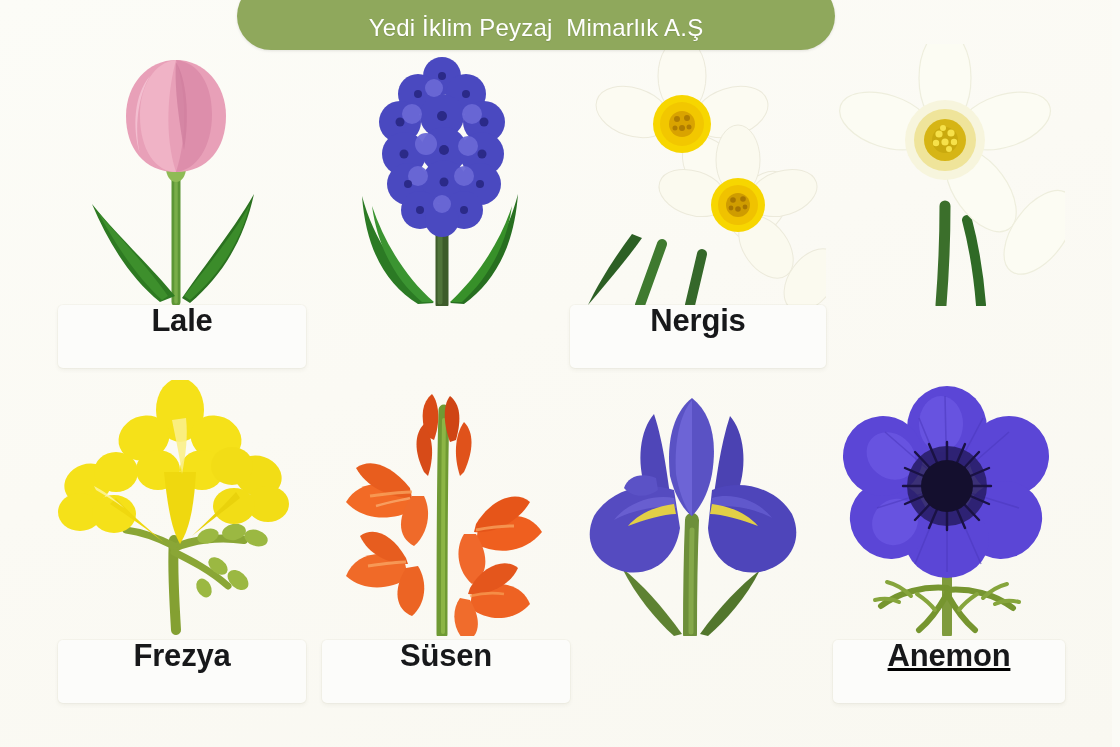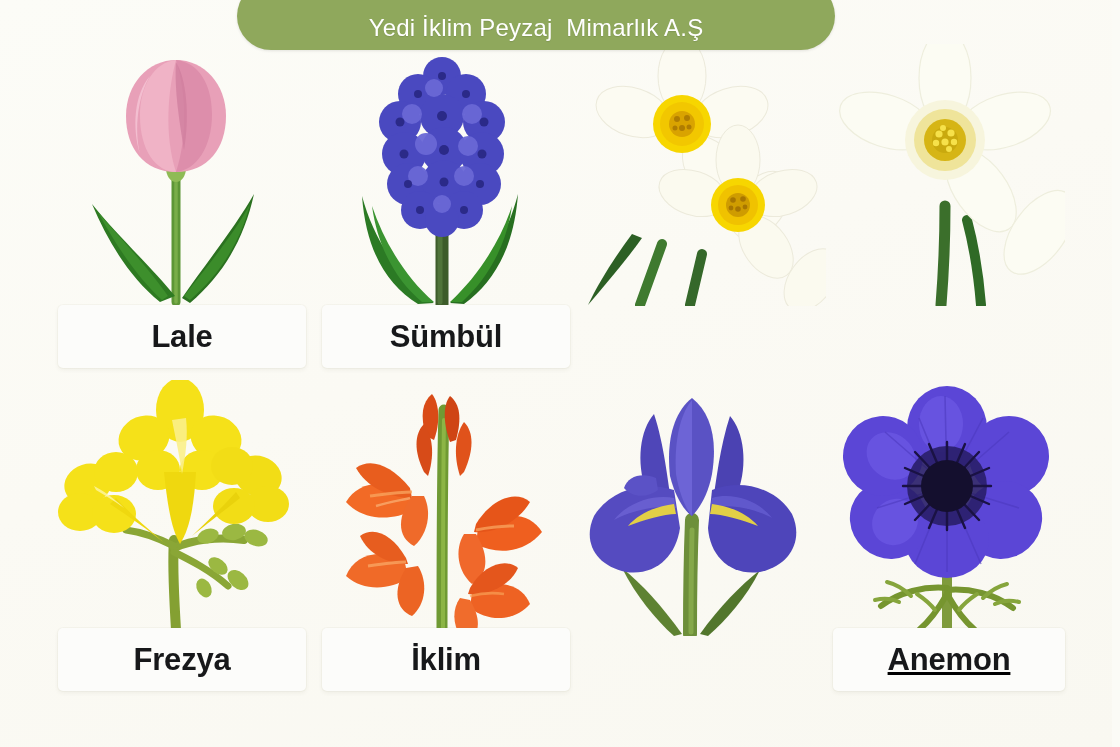--- a/index.html
+++ b/index.html
@@ -64,39 +64,39 @@
 
   .label-card {
     position: absolute;
     left: 0;
     width: 248px;
     height: 63px;
     background: #fcfcfa;
     border-radius: 5px;
     box-shadow: 0 2px 4px rgba(90,90,60,.07), 0 0 0 1px rgba(150,150,120,.05);
     display: flex;
-    align-items: center;
+    align-items: flex-start;
     justify-content: center;
   }
   .label-card .nm {
     font-size: 31px;
     font-weight: 700;
     color: #17181a;
     letter-spacing: -.2px;
     line-height: 1;
   }
 
   
   .r1 { top: 44px; }
   .r1 .art { height: 262px; }
   .r1 .label-card { top: 261px; }
 
   .r2 { top: 380px; }
   .r2 .art { height: 256px; }
-  .r2 .label-card { top: 248px; }
+  .r2 .label-card { top: 260px; }
 
   .c1 { left: 58px; }
   .c2 { left: 322px; }
   .c3 { left: 570px; }
   .c4 { left: 833px; }
 
   
   .c3.r1 { width: 256px; } .c3.r1 .art, .c3.r1 .label-card { width: 256px; }
   .c4.r1 { width: 232px; } .c4.r1 .art, .c4.r1 .label-card { width: 232px; }
   .c3.r2 { width: 250px; } .c3.r2 .art, .c3.r2 .label-card { width: 250px; }
@@ -186,23 +186,20 @@
                 <circle cx="160" cy="110" r="4.5"></circle>
               <circle cx="86" cy="140" r="4"></circle>
                 <circle cx="122" cy="138" r="4.5"></circle>
                 <circle cx="158" cy="140" r="4"></circle>
               <circle cx="98" cy="166" r="4"></circle>
                 <circle cx="142" cy="166" r="4"></circle>
             </g>
           </g>
         </svg>
       </div>
-      <div class="label-card">
-        <span class="nm">Sümbül</span>
-      </div>
     </div>
 
     <div class="cell r1 c3">
       <div class="art">
         <svg viewBox="0 0 256 262" preserveAspectRatio="xMidYMax meet">
           <g>
             <path d="M92 200 L70 261" stroke="#3f7a2f" stroke-width="10" stroke-linecap="round"></path>
             <path d="M132 210 L120 261" stroke="#35682a" stroke-width="10" stroke-linecap="round"></path>
             <path d="M62 190 C44 214 28 240 18 261 C36 240 58 214 72 194 Z" fill="#2c5f24"></path>
 
@@ -240,20 +237,23 @@
               <g fill="#a87600">
                 <circle cx="-5" cy="-8" r="2.8"></circle>
                   <circle cx="5" cy="-9" r="2.8"></circle>
                 <circle cx="0" cy="1" r="2.8"></circle>
                   <circle cx="-7" cy="0" r="2.4"></circle>
                   <circle cx="7" cy="-1" r="2.4"></circle>
               </g>
             </g>
           </g>
         </svg>
+      </div>
+      <div class="label-card">
+        <span class="nm">Nergis</span>
       </div>
     </div>
 
     <div class="cell r1 c4">
       <div class="art">
         <svg viewBox="0 0 232 262" preserveAspectRatio="xMidYMax meet">
           <g>
             <path d="M112 162 C112 205 110 236 108 261" stroke="#3b6f2b" stroke-width="11" fill="none" stroke-linecap="round"></path>
             <path d="M134 176 C142 206 146 236 148 261" stroke="#2f6a26" stroke-width="10" fill="none" stroke-linecap="round"></path>
             <g transform="translate(112,96)">
@@ -377,21 +377,21 @@
             <g transform="translate(150,212)">
               <path d="M0 0 C26 -14 50 -8 58 12 C42 30 16 30 -2 16 Z" fill="#ee6223"></path>
               <path d="M-2 -4 C12 -28 34 -34 46 -24 C38 -6 16 4 -4 2 Z" fill="#e4561c"></path>
               <path d="M-2 8 C10 28 8 44 -6 50 C-18 40 -22 20 -12 6 Z" fill="#f06c2c"></path>
               <path d="M32 2 C18 0 6 2 -2 4" stroke="#f8a055" stroke-width="2.6" fill="none" opacity=".7"></path>
             </g>
           </g>
         </svg>
       </div>
       <div class="label-card">
-        <span class="nm">İklim</span>
+        <span class="nm">Süsen</span>
       </div>
     </div>
 
     <div class="cell r2 c3">
       <div class="art">
         <svg viewBox="0 0 250 256" preserveAspectRatio="xMidYMax meet">
           <g>
             <path d="M122 140 C120 190 120 226 120 254" stroke="#6d8f3a" stroke-width="14" fill="none" stroke-linecap="round"></path>
             <path d="M122 150 C121 196 121 228 121 252" stroke="#85a84a" stroke-width="5" fill="none" stroke-linecap="round"></path>
             <path d="M112 254 C92 226 72 204 52 188 C66 216 86 240 104 256 Z" fill="#5e8232"></path>

